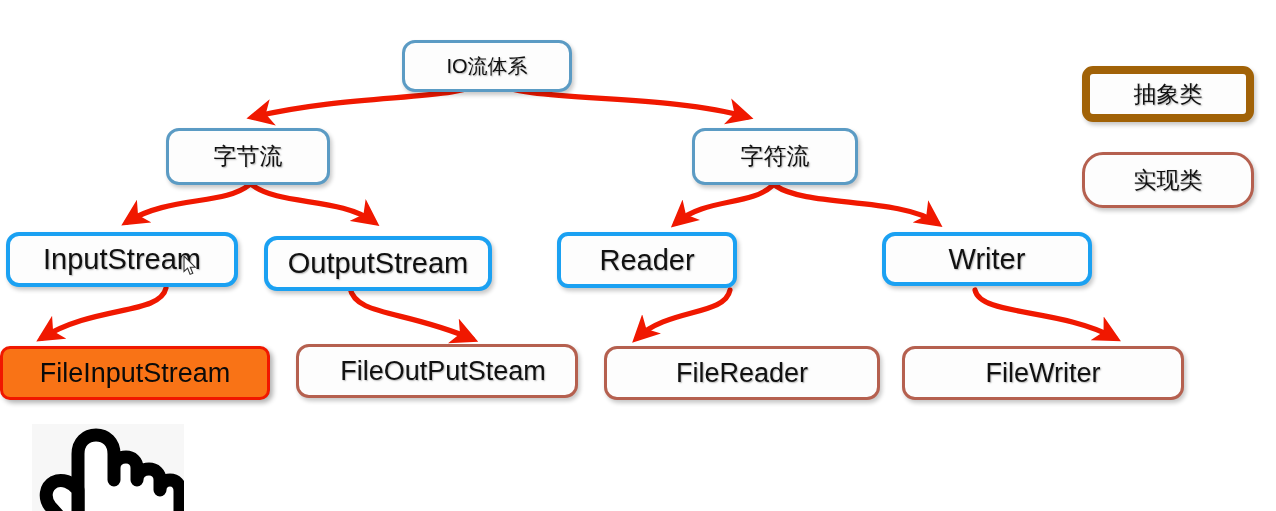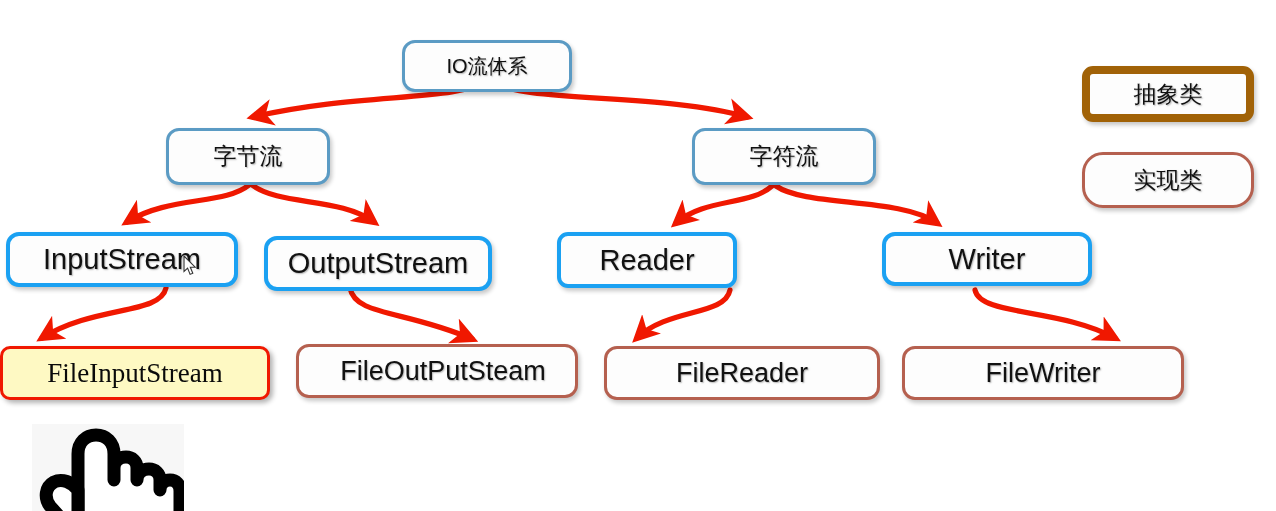--- a/index.html
+++ b/index.html
@@ -57,27 +57,26 @@
     border-radius: 13px;
     font-size: 29px;
   }
   .node.impl {
     border: 3px solid #b5604f;
     border-radius: 13px;
     font-size: 27px;
   }
   .node.highlight {
     border: 3px solid #f01800;
-    background: #fef9c3;
+    background: #f97316;
     border-radius: 10px;
     font-size: 27px;
     color: #0a0a0a;
     text-shadow: none;
     box-shadow: 3px 3px 5px rgba(0,0,0,0.3);
-    font-family: Liberation Serif, serif;
   }
   .node.legend-abstract {
     border: 8px solid #a16207;
     border-radius: 11px;
     font-size: 23px;
   }
   .node.legend-impl {
     border: 3px solid #b5604f;
     border-radius: 21px;
     font-size: 23px;
@@ -138,21 +137,21 @@
   </svg>
 
   <div class="node root" style="left:402px; top:28px; width:170px; height:52px;margin-top:12px;">
     <span>IO流体系</span>
   </div>
 
   <div class="node level2" style="left:166px; top:128px; width:164px; height:57px;">
     <span>字节流</span>
   </div>
 
-  <div class="node level2" style="left:692px; top:128px; width:184px; height:57px;">
+  <div class="node level2" style="left:692px; top:128px; width:166px; height:57px;">
     <span>字符流</span>
   </div>
 
   <div class="node abstract" style="left:6px; top:232px; width:232px; height:55px;text-align:center;">
     <span>InputStream</span>
   </div>
 
   <div class="node abstract" style="left:264px; top:236px; width:228px; height:55px;">
     <span>OutputStream</span>
   </div>

